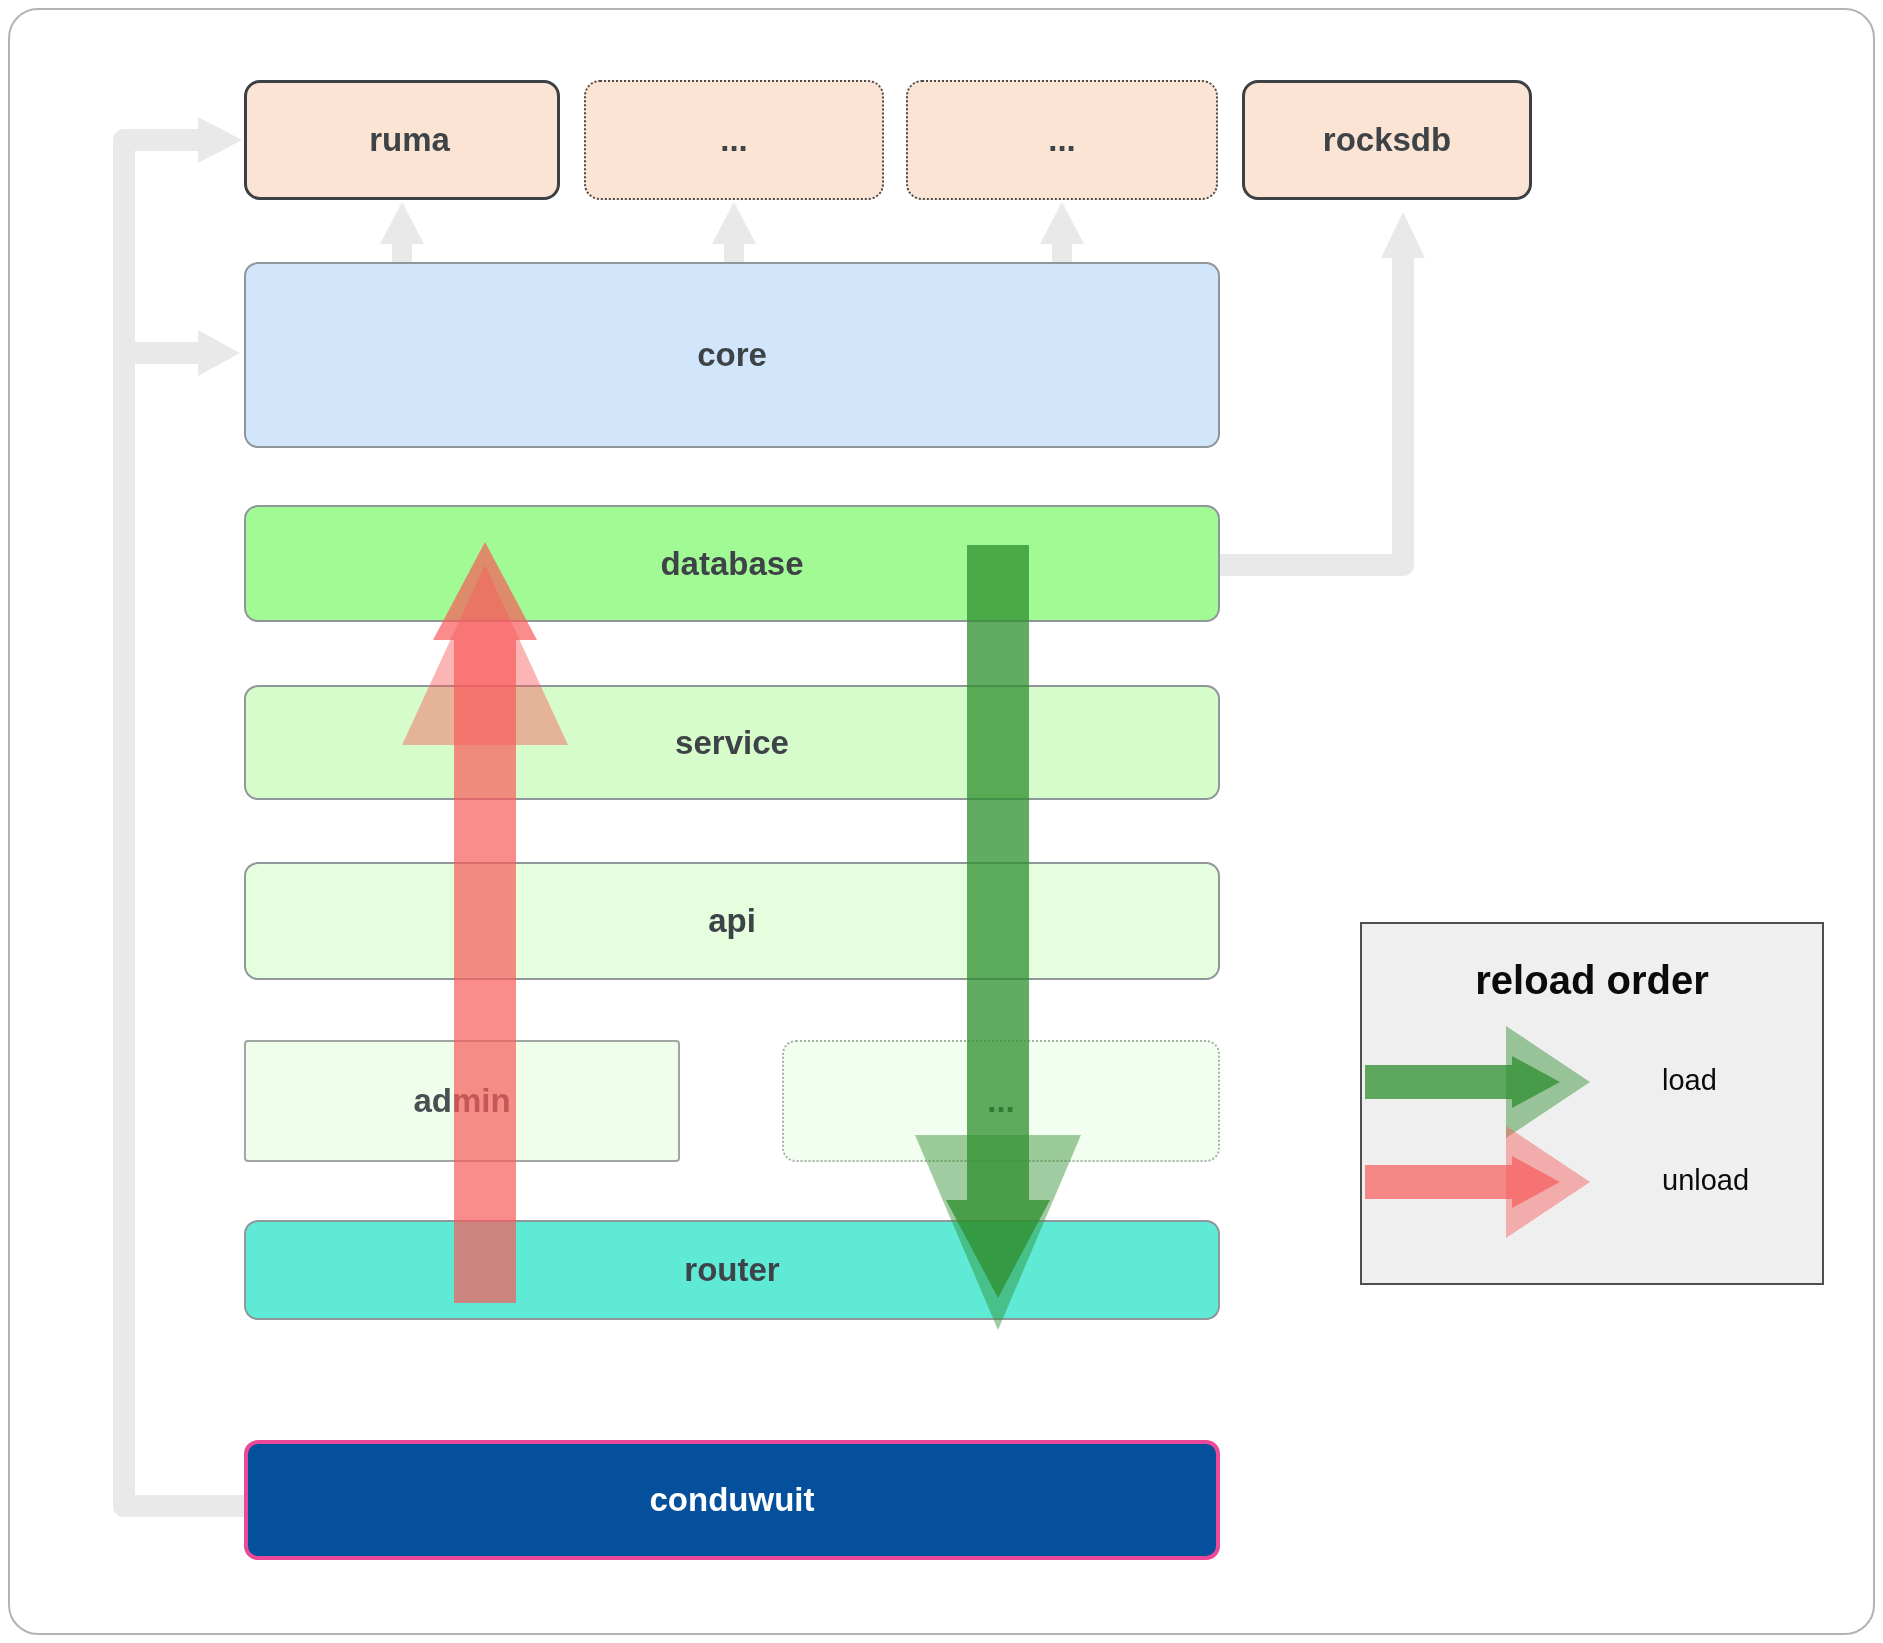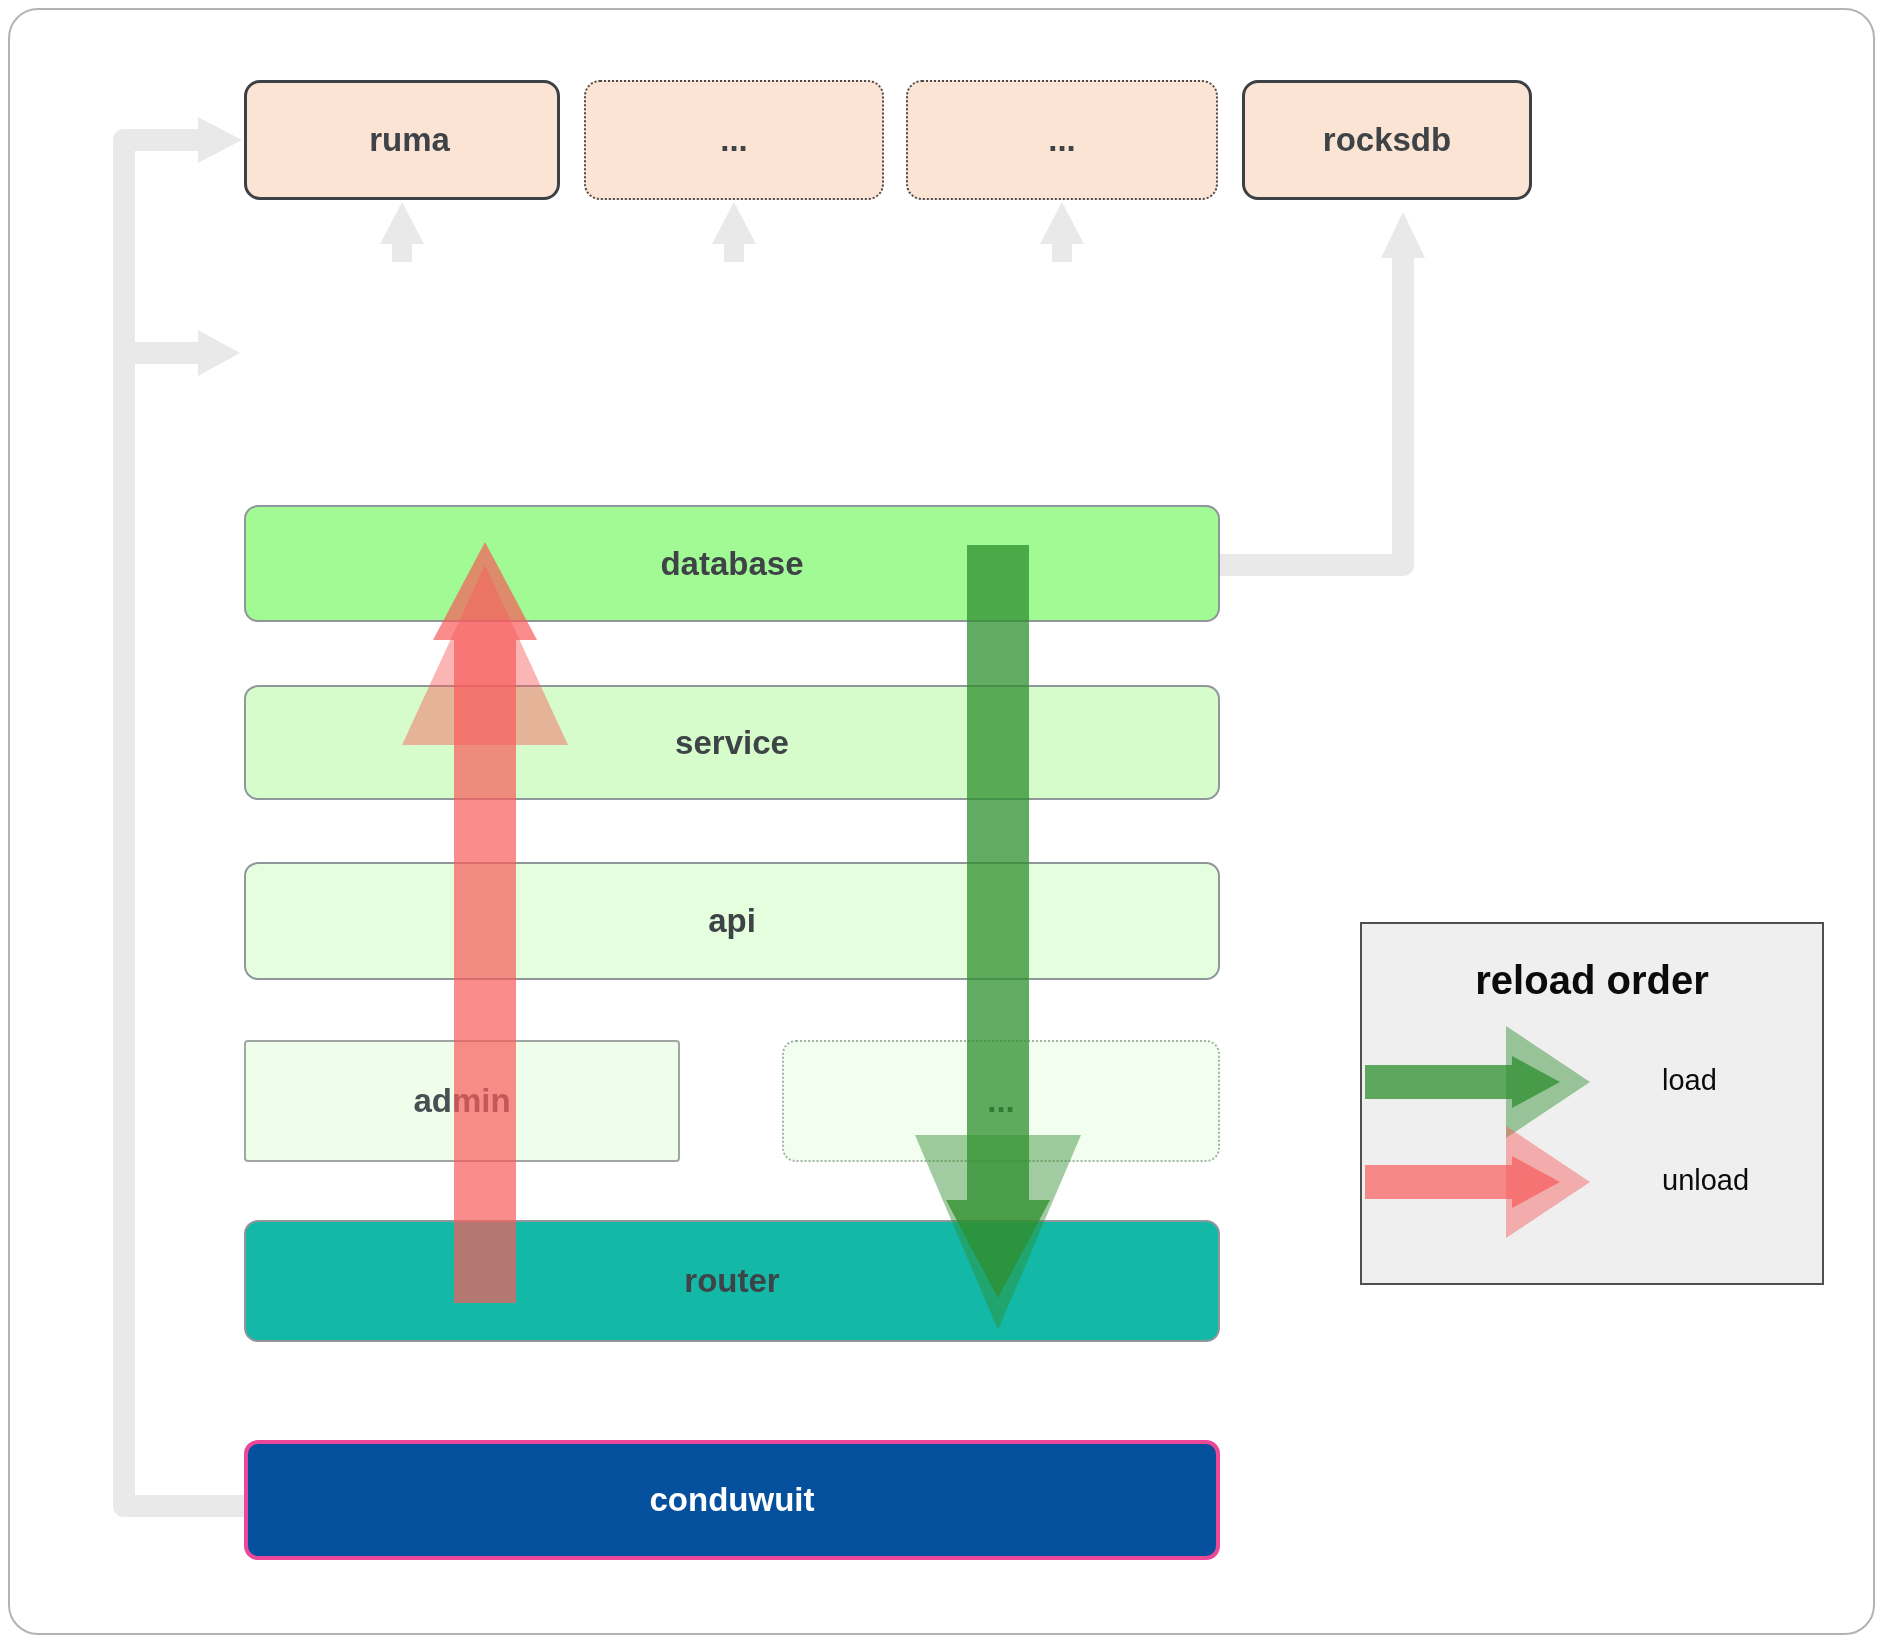--- a/index.html
+++ b/index.html
@@ -22,21 +22,21 @@
   #node-dots2{left:906px;width:312px;}
   #node-rocksdb{left:1242px;width:290px;}
   #node-core{top:262px;height:186px;background:#d2e6fb;}
   #node-database{top:505px;height:117px;background:#a2fa94;}
   #node-service{top:685px;height:115px;background:#d6fccb;}
   #node-api{top:862px;height:118px;background:#e4fede;}
   #node-admin{left:244px;width:436px;top:1040px;height:122px;background:#effdeb;
               border:2px solid #a0a7a3;border-radius:4px;color:#4a4f53;}
   #node-dots-admin{left:782px;width:438px;top:1040px;height:122px;background:#f2fef0;
               border:2px dotted #a8b3a8;border-radius:14px;}
-  #node-router{top:1220px;height:122px;background:#14b8a6;}
+  #node-router{top:1220px;height:100px;background:#5eead4;}
   #node-conduwuit{top:1440px;height:120px;background:#05509d;border:4px solid #ec4899;
               color:#ffffff;font-weight:700;}
   .legend{position:absolute;left:1322px;top:922px;width:464px;height:363px;background:#efefef;
           border:2px solid #4f4f4f;z-index:2;box-sizing:border-box;margin-left:38px;}
   .legend-title{position:absolute;left:0;top:34px;width:100%;text-align:center;
           font-size:40px;font-weight:600;color:#0b0b0b;}
   .legend-label{position:absolute;left:300px;font-size:29px;font-weight:400;color:#0b0b0b;}
   #legend-label-load{top:140px;}
   #legend-label-unload{top:240px;}
 </style>
@@ -67,20 +67,23 @@
   <div class="node toprow dottedtop" id="node-dots1">
     <span>...</span>
   </div>
   <div class="node toprow dottedtop" id="node-dots2">
     <span>...</span>
   </div>
   <div class="node toprow solidtop" id="node-rocksdb">
     <span>rocksdb</span>
   </div>
 
+  <div class="node row" id="node-core">
+    <span>core</span>
+  </div>
   <div class="node row" id="node-database">
     <span>database</span>
   </div>
   <div class="node row" id="node-service">
     <span>service</span>
   </div>
   <div class="node row" id="node-api">
     <span>api</span>
   </div>
   <div class="node" id="node-admin">

